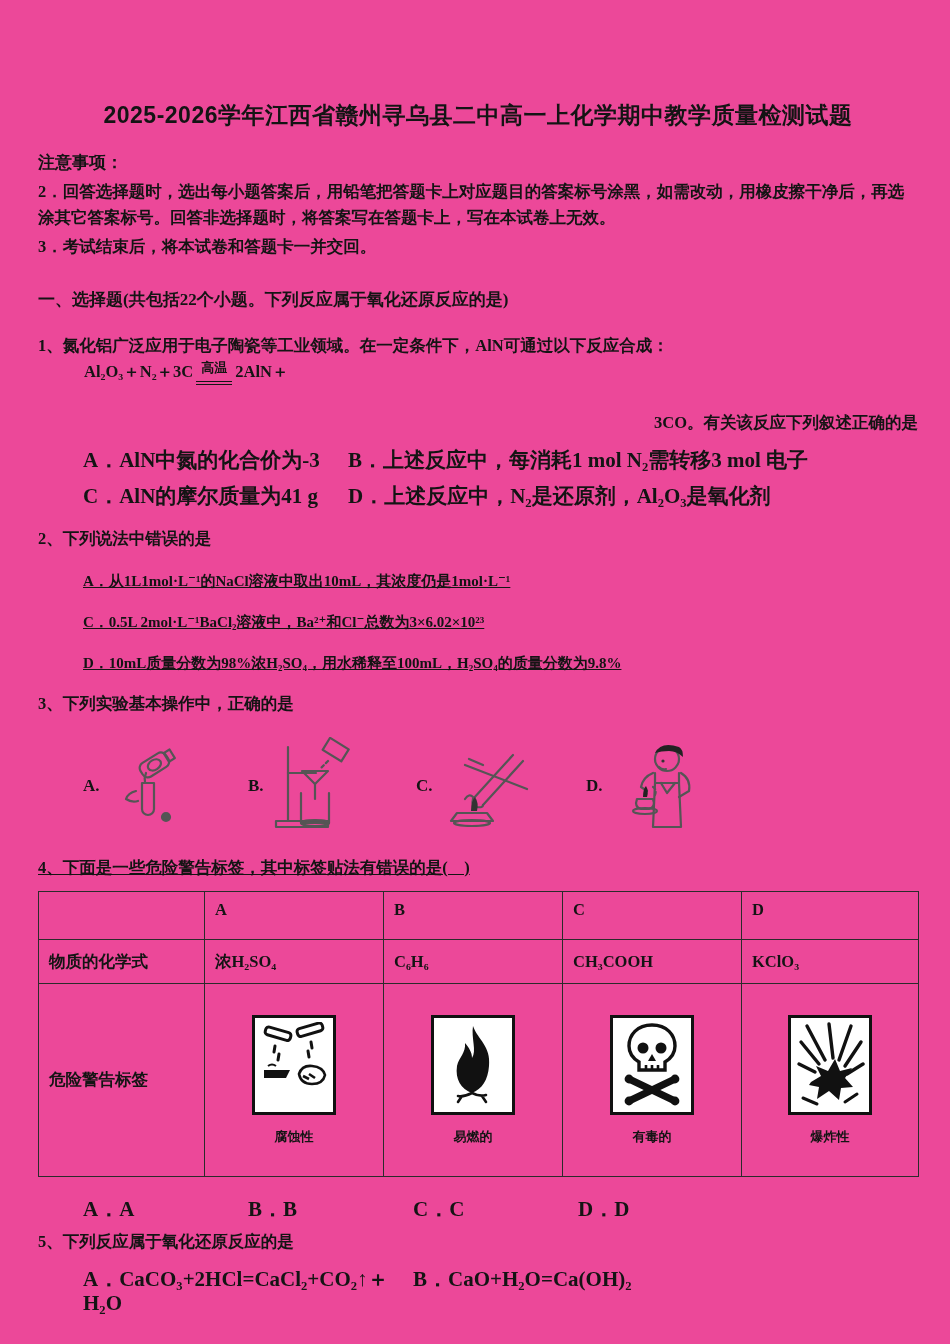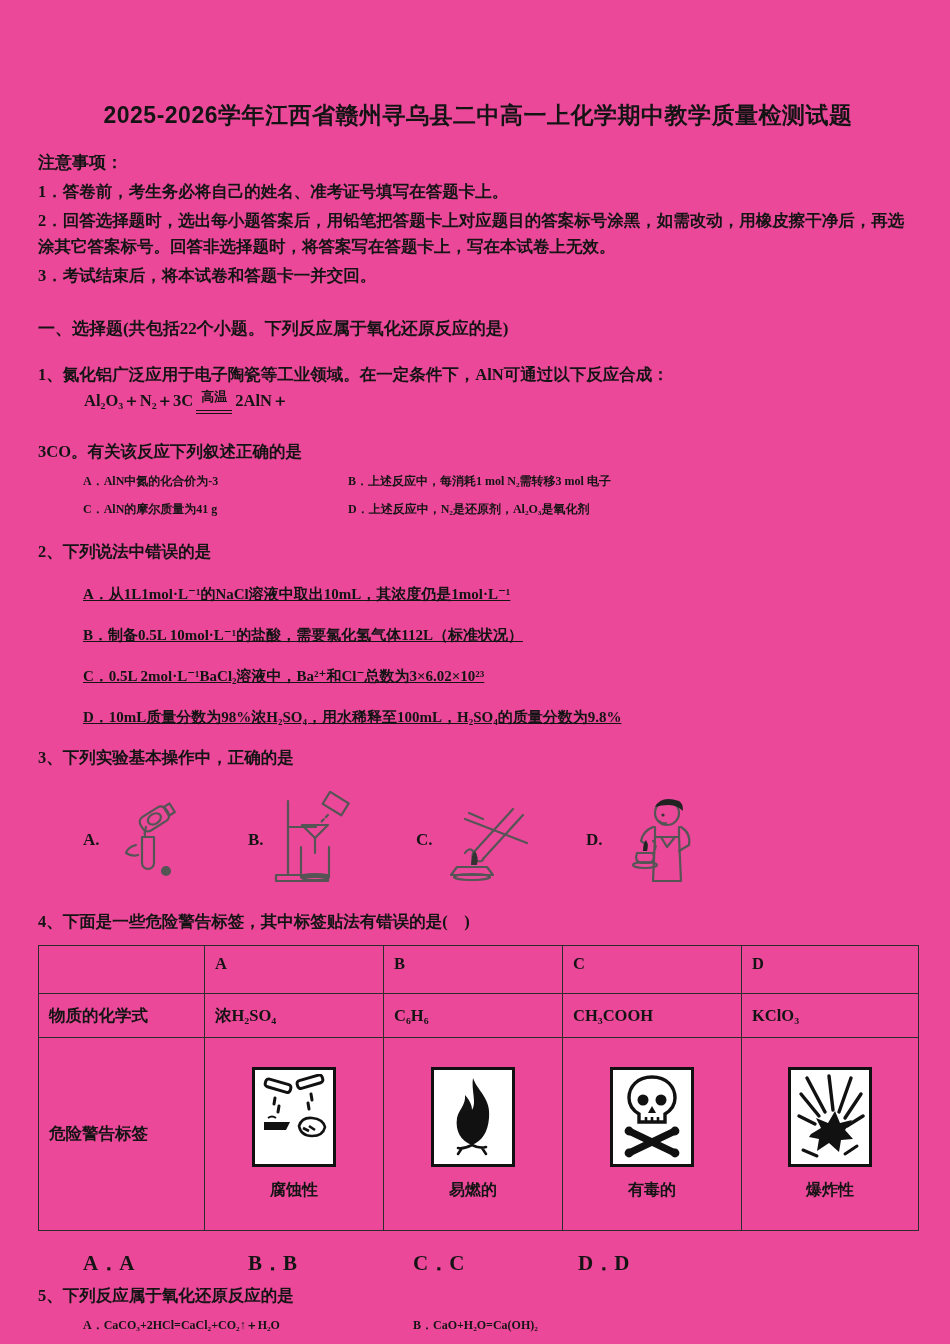--- a/index.html
+++ b/index.html
@@ -28,21 +28,21 @@
   .section-heading { font-size:17px; margin-top:28px; }
   .stem { font-size:16.5px; line-height:26px; margin-top:22px; }
   .eq { white-space:nowrap;margin-left:46px; }
   .eq-cond {
     display:inline-block;
     border-bottom:4px double #141414;
     font-size:13px; padding:0 5px 0 5px;
     transform:translateY(-5px);
     margin:0 3px;
   }
-  .opt-row { display:flex; padding-left:45px; margin-top:4px; font-size:12px; line-height:24px; }
+  .opt-row { display:flex; padding-left:45px; margin-top:12px; font-size:21px; line-height:24px; }
   .opt-col-a { width:265px; flex:none; }
   .opt-col-wide { width:330px; flex:none; }
   .opt-line { padding-left:45px; margin-top:17px; font-size:15px; line-height:24px;text-decoration:underline; }
 
   
   .figures-row { display:flex; align-items:center; padding-left:45px; margin-top:14px; height:110px; }
   .figure { display:flex; align-items:center; gap:6px; flex:none; }
   .fig-a { width:165px; } .fig-b { width:168px; } .fig-c { width:170px; } .fig-d { width:170px; }
   .fig-label { font-size:17px; }
   .figure svg { flex:none; }
@@ -60,57 +60,55 @@
   tr.f-row td { height:44px; }
   tr.l-row td { height:193px; text-align:center; }
   tr.l-row td.rowlab { text-align:left; }
   .label-box {
     width:84px; height:100px;
     border:3px solid #111;
     margin:0 auto;
     display:flex; align-items:center; justify-content:center;
     background:#fff;
   }
-  .label-caption { margin-top:13px; font-size:16px; }
+  .label-caption { margin-top:13px; font-size:13px; }
 
   .answers-row { display:flex; padding-left:45px; margin-top:18px; font-size:21px; }
   .answers-row span { width:165px; flex:none; }
 </style>
 </head>
 <body>
 
 <div class="page">
 
   <h1 class="title">2025-2026学年江西省赣州寻乌县二中高一上化学期中教学质量检测试题</h1>
 
   <div>
     <div class="notice-heading">注意事项：</div>
-    <div class="notice-item">1．答卷前，考生务必将自己的姓名、准考证号填写在答题卡上。</div>
     <div class="notice-item">2．回答选择题时，选出每小题答案后，用铅笔把答题卡上对应题目的答案标号涂黑，如需改动，用橡皮擦干净后，再选涂其它答案标号。回答非选择题时，将答案写在答题卡上，写在本试卷上无效。</div>
     <div class="notice-item">3．考试结束后，将本试卷和答题卡一并交回。</div>
   </div>
 
   <div class="section-heading">一、选择题(共包括22个小题。下列反应属于氧化还原反应的是)</div>
 
   <div class="stem">
     <span>1、氮化铝广泛应用于电子陶瓷等工业领域。在一定条件下，AlN可通过以下反应合成：</span><span class="eq"><span>Al₂O₃＋N₂＋3C</span><span class="eq-cond">高温</span><span>2AlN＋</span></span>
   </div>
-  <div class="stem" style="margin-top:20px;">3CO。有关该反应下列叙述正确的是</div>
+  <div class="stem" style="margin-top:20px;text-align:right;">3CO。有关该反应下列叙述正确的是</div>
   <div class="opt-row">
     <span class="opt-col-a">A．AlN中氮的化合价为-3</span>
     <span>B．上述反应中，每消耗1 mol N₂需转移3 mol 电子</span>
   </div>
   <div class="opt-row">
     <span class="opt-col-a">C．AlN的摩尔质量为41 g</span>
     <span>D．上述反应中，N₂是还原剂，Al₂O₃是氧化剂</span>
   </div>
 
   <div class="stem" style="margin-top:18px;">2、下列说法中错误的是</div>
   <div class="opt-line">A．从1L1mol·L⁻¹的NaCl溶液中取出10mL，其浓度仍是1mol·L⁻¹</div>
-  <div class="opt-line">B．制备0.5L 10mol·L⁻¹的盐酸，需要氯化氢气体112L（标准状况）</div>
   <div class="opt-line">C．0.5L 2mol·L⁻¹BaCl₂溶液中，Ba²⁺和Cl⁻总数为3×6.02×10²³</div>
   <div class="opt-line">D．10mL质量分数为98%浓H₂SO₄，用水稀释至100mL，H₂SO₄的质量分数为9.8%</div>
 
   <div class="stem" style="margin-top:16px;">3、下列实验基本操作中，正确的是</div>
   <div class="figures-row">
 
     <div class="figure fig-a">
       <span class="fig-label">A.</span>
       <svg width="95" height="95" viewBox="0 0 95 95">
         <g class="sketch">
@@ -179,21 +177,21 @@
           <path d="M52 46 l6 10 l8 -10"></path>
           <path d="M28 62 q-3 8 4 10 h8 q7 -2 4 -10 z"></path>
           <ellipse cx="36" cy="74" rx="12" ry="3"></ellipse>
           <path d="M34 60 q0 -8 3 -11 q3 5 1 11 z" fill="#222" stroke="none"></path>
           <path d="M44 50 q4 2 2 8" stroke-dasharray="3 3"></path>
         </g>
       </svg>
     </div>
   </div>
 
-  <div class="stem" style="margin-top:14px;">4、下面是一些危险警告标签，其中标签贴法有错误的是(　)</div>
+  <div class="stem" style="margin-top:14px;text-decoration:underline;">4、下面是一些危险警告标签，其中标签贴法有错误的是(　)</div>
 
   <table class="hazard">
     <colgroup>
       <col style="width:166px">
         <col style="width:179px">
         <col style="width:179px">
         <col style="width:179px">
         <col style="width:177px">
     </colgroup>
     <tbody>

